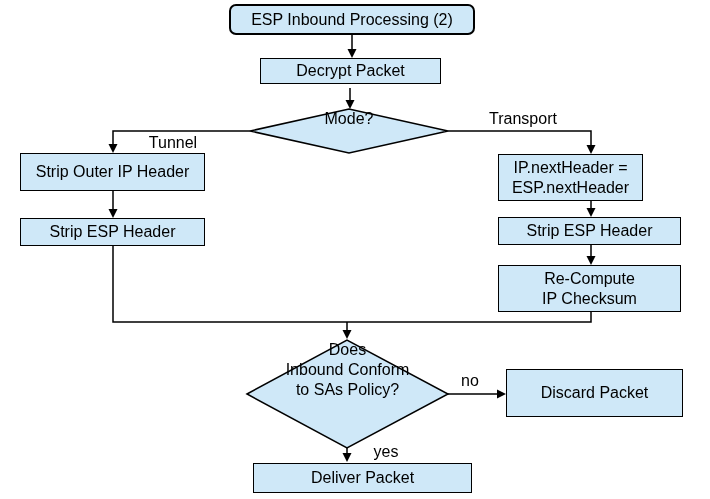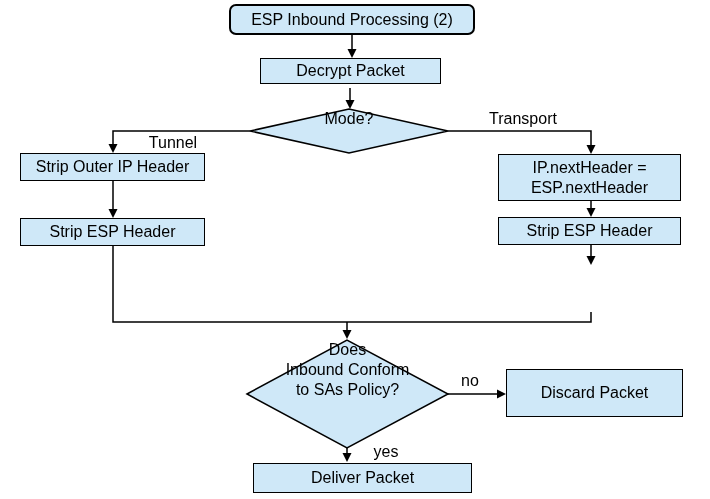--- a/index.html
+++ b/index.html
@@ -51,23 +51,23 @@
   .edge-label {
     position: absolute;
     transform: translate(-50%, -50%);
     font-size: 16px;
     line-height: 18px;
     white-space: nowrap;
   }
   
   .n-start      { left: 229px; top: 4px;   width: 246px; height: 31px; }
   .n-decrypt    { left: 260px; top: 58px;  width: 181px; height: 26px; }
-  .n-strip-outer{ left: 20px;  top: 153px; width: 185px; height: 28px; }
+  .n-strip-outer{ left: 20px;  top: 153px; width: 185px; height: 38px; }
   .n-strip-esp-l{ left: 20px;  top: 218px; width: 185px; height: 28px; }
-  .n-nextheader { left: 498px; top: 154px; width: 183px; height: 47px; }
+  .n-nextheader { left: 498px; top: 154px; width: 145px; height: 47px; }
   .n-strip-esp-r{ left: 498px; top: 217px; width: 183px; height: 28px; }
   .n-recompute  { left: 498px; top: 265px; width: 183px; height: 47px; }
   .n-discard    { left: 506px; top: 369px; width: 177px; height: 48px; text-align: right; }
   .n-deliver    { left: 253px; top: 463px; width: 219px; height: 30px; }
   .d-mode-label   { left: 250px; top: 109px; width: 198px; height: 44px; }
   .d-policy-label { left: 247px; top: 340px; width: 201px; height: 108px; }
   .l-tunnel    { left: 173px; top: 119px; margin-top: 24px; }
   .l-transport { left: 523px; top: 119px; }
   .l-no        { left: 470px; top: 381px; }
   .l-yes       { left: 386px; top: 452px; }
@@ -130,20 +130,24 @@
 
   <div class="node n-nextheader">
     <span>IP.nextHeader =</span>
     <span>ESP.nextHeader</span>
   </div>
 
   <div class="node n-strip-esp-r">
     <span>Strip ESP Header</span>
   </div>
 
+  <div class="node n-recompute">
+    <span>Re-Compute</span>
+    <span>IP Checksum</span>
+  </div>
 
   <div class="diamond-label d-policy-label">
     <span>Does</span>
     <span>Inbound Conform</span>
     <span>to SAs Policy?</span>
   </div>
 
   <div class="node n-discard">
     <span>Discard Packet</span>
   </div>

